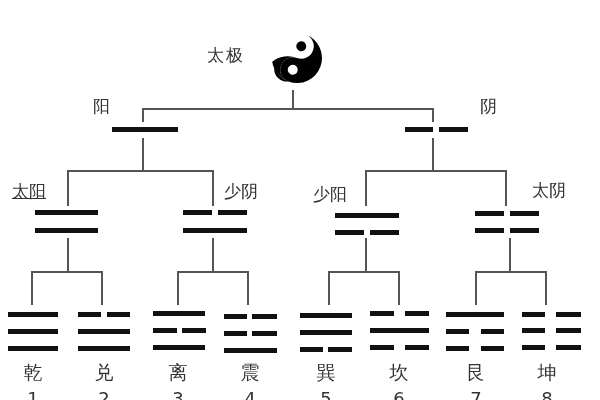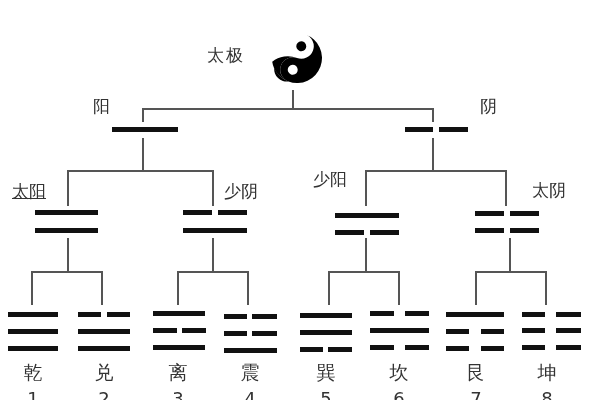--- a/index.html
+++ b/index.html
@@ -54,21 +54,21 @@
 
 <div class="hline" style="left:67px; top:170px; width:146px;"></div>
 <div class="vline" style="left:67px; top:170px; height:36px;"></div>
 <div class="vline" style="left:212px; top:170px; height:36px;"></div>
 <div class="hline" style="left:365px; top:170px; width:142px;"></div>
 <div class="vline" style="left:365px; top:170px; height:36px;"></div>
 <div class="vline" style="left:505px; top:170px; height:36px;"></div>
 
 <div class="label" style="left:12px; top:181px;text-decoration:underline;">太阳</div>
 <div class="label" style="left:224px; top:181px;">少阴</div>
-<div class="label" style="left:313px; top:169px;">少阳</div>
+<div class="label" style="left:313px; top:184px;">少阳</div>
 <div class="label" style="left:532px; top:181px;font-family:Liberation Serif, serif;">太阴</div>
 
 <div class="bar" style="left:35px; top:210px; width:63px;"></div>
 <div class="bar" style="left:35px; top:228px; width:63px;"></div>
 
 <div class="bar" style="left:183px; top:210px; width:29px;"></div>
 <div class="bar" style="left:218px; top:210px; width:29px;"></div>
 <div class="bar" style="left:183px; top:228px; width:64px;"></div>
 
 <div class="bar" style="left:335px; top:213px; width:64px;"></div>

